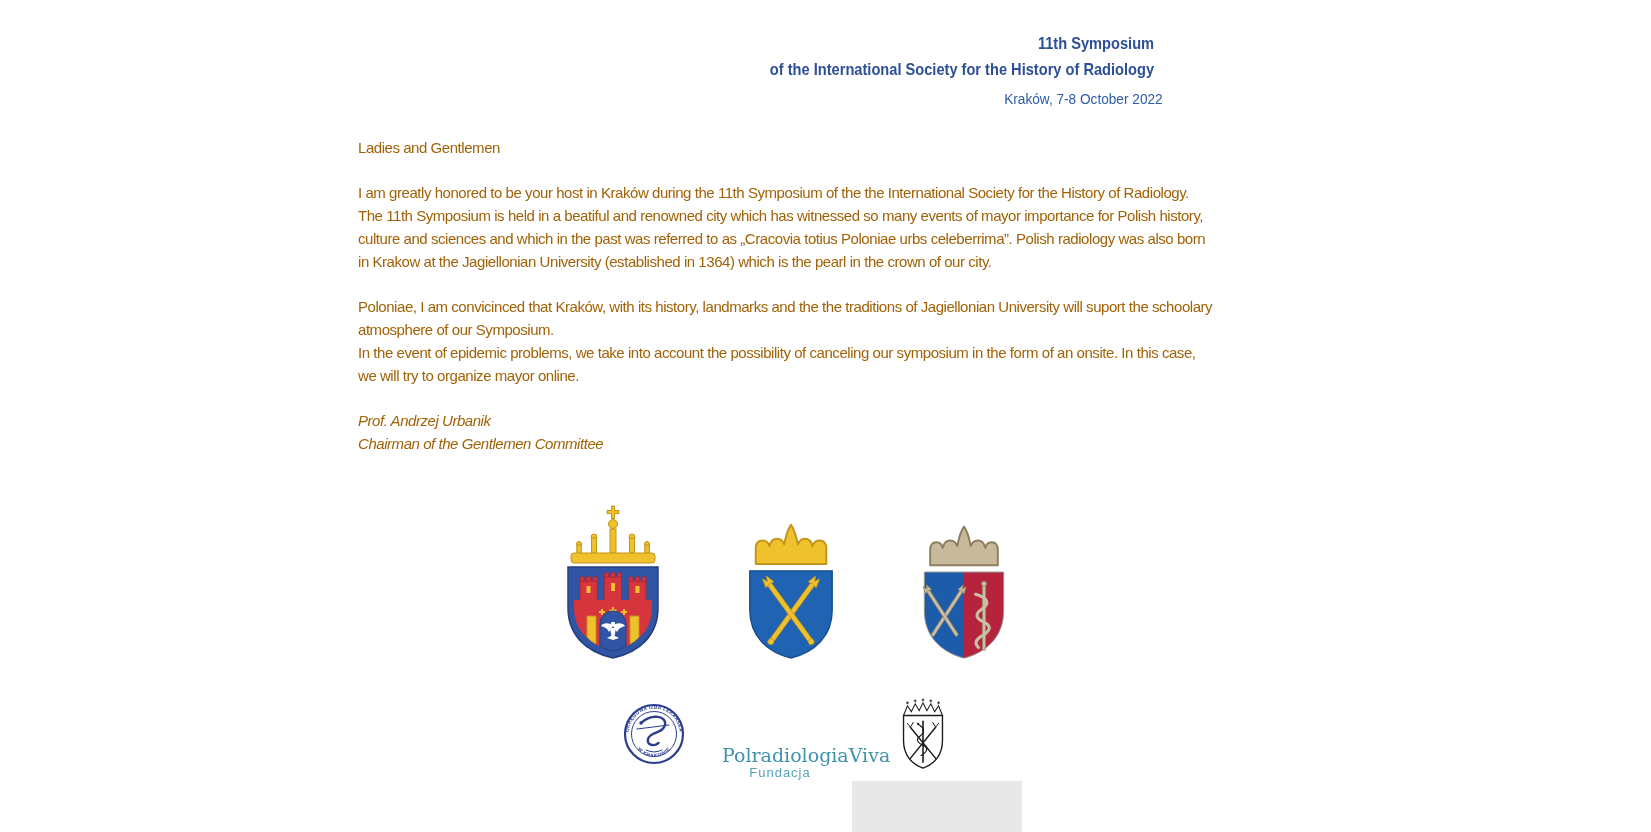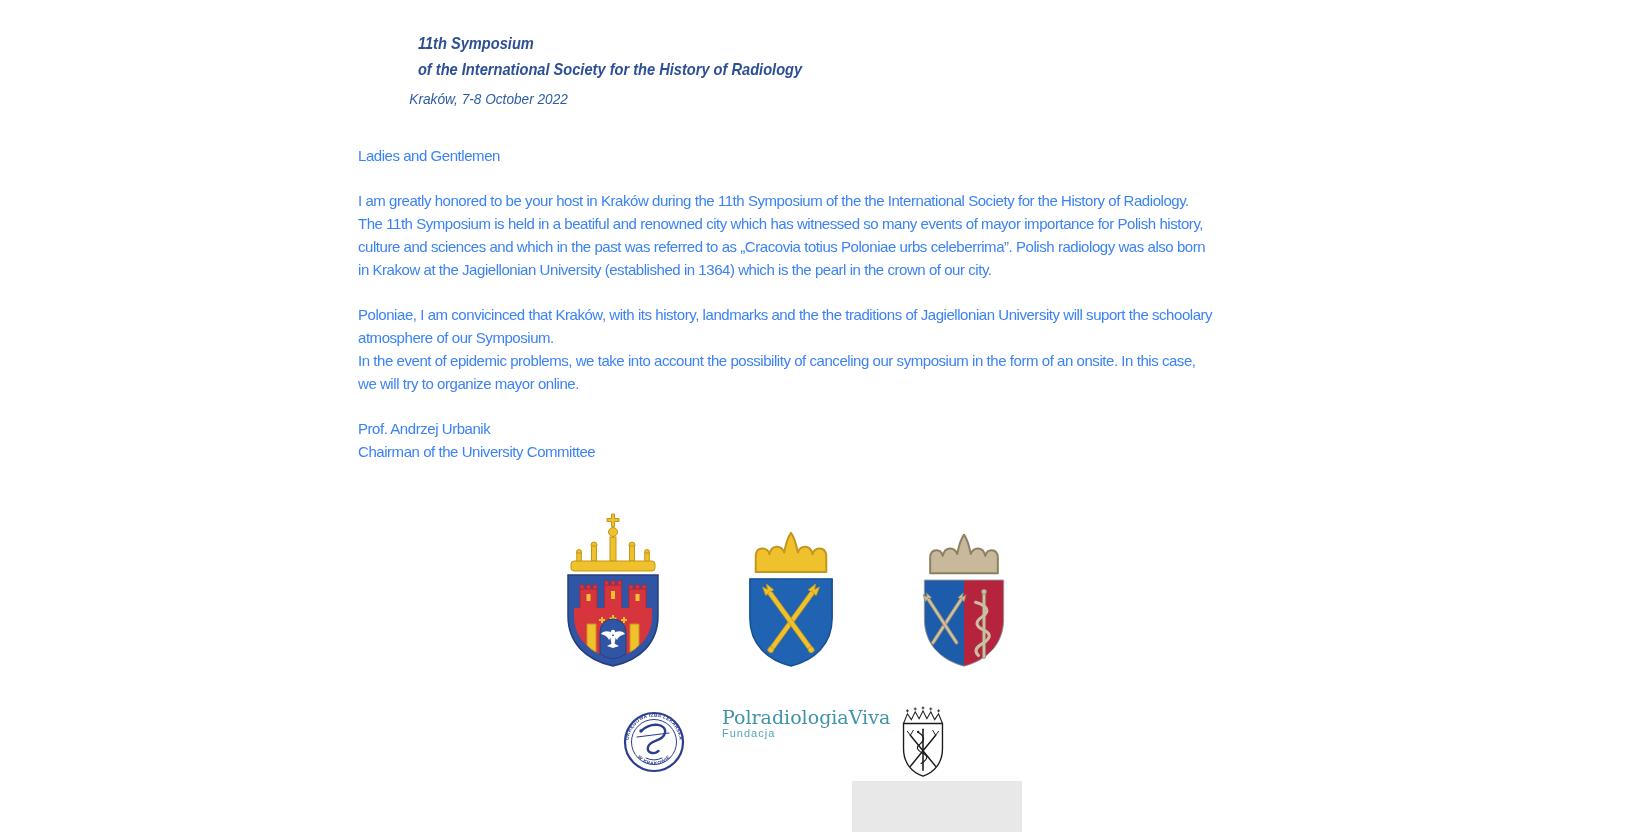--- a/index.html
+++ b/index.html
@@ -9,82 +9,84 @@
     background: #ffffff;
     font-family: "Liberation Sans", sans-serif;
     position: relative;
     overflow: hidden;
   }
   .page {
     position: absolute;
     left: 358px; top: 0;
     width: 856px;
   }
-  .header { padding-top: 31px; text-align: left; font-style: italic; }
+  .header { padding-top: 31px; text-align: right; }
   .title-line {
     color: #2c4f96;
     font-weight: bold;
     font-size: 17px;
     line-height: 26px;
     transform: scaleX(0.86);
     transform-origin: 50% 50%;
     white-space: nowrap;
   }
   .date-line {
     color: #2d5ca7;
     font-size: 15.5px;
     line-height: 21px;
     margin-top: 5px;
     transform: scaleX(0.88);
     transform-origin: 50% 50%;
     white-space: nowrap;
   }
   .letter {
-    margin-top: 35px;
-    color: #3b82f6;
+    margin-top: 27px;
+    color: #a16207;
     font-size: 15px;
     line-height: 23px;
     letter-spacing: -0.45px;
   }
   .letter .para { margin: 22px 0 0 0; }
   .letter .para:first-child { margin-top: 0; }
   .signature {
     margin-top: 22px;
+    font-style: italic;
   }
   .logos-row1 {
     margin-top: 49px;
     display: flex;
     justify-content: center;
     align-items: flex-end;
     gap: 78px;
   }
   .logos-row2 {
     margin-top: 36px;
     display: flex;
     justify-content: center;
     align-items: flex-start;
   }
   .seal-wrap { margin-right: 36px; }
   .foundation {
     width: 126px;
+    margin-top: 46px;
     margin-right: 48px;
     text-align: center;
   }
   .foundation .wordmark {
     font-family: "DejaVu Serif", serif;
     font-size: 19px;
     color: #3e93ab;
     white-space: nowrap;
   }
   .foundation .subtext {
     display: block;
-    text-align: left;
+    text-align: center;
     padding-right: 10px;
     margin-top: -1px;
-    font-size: 11px;
+    font-size: 13px;
     letter-spacing: 1px;
     color: #55a3b6;
   }
   .next-section {
     position: absolute;
     left: 852px; top: 781px;
     width: 170px; height: 51px;
     background: #e8e8e8;
   }
 </style>
@@ -101,21 +103,21 @@
 
   <div class="letter">
     <p class="para">Ladies and Gentlemen</p>
     <p class="para">I am greatly honored to be your host in Kraków during the 11th Symposium of the the International Society for the History of Radiology. The 11th Symposium is held in a beatiful and renowned city which has witnessed so many events of mayor importance for Polish history, culture and sciences and which in the past was referred to as „Cracovia totius Poloniae urbs celeberrima”. Polish radiology was also born in Krakow at the Jagiellonian University (established in 1364) which is the pearl in the crown of our city.</p>
     <p class="para">
       <span style="display:block">Poloniae, I am convicinced that Kraków, with its history, landmarks and the the traditions of Jagiellonian University will suport the schoolary atmosphere of our Symposium.</span>
       <span style="display:block">In the event of epidemic problems, we take into account the possibility of canceling our symposium in the form of an onsite. In this case, we will try to organize mayor online.</span>
     </p>
     <div class="signature">
       <div>Prof. Andrzej Urbanik</div>
-      <div>Chairman of the University Committee</div>
+      <div>Chairman of the Gentlemen Committee</div>
     </div>
   </div>
 
   <div class="logos-row1">
 
     <svg viewBox="0 0 104 158" width="104" height="158" aria-hidden="true">
       <path d="M50.5 2 h3 v4.5 h4.5 v3 h-4.5 v5 h-3 v-5 H46 v-3 h4.5 z" fill="#efc12d" stroke="#c4951b" stroke-width="1"></path>
       <circle cx="52" cy="20" r="4.5" fill="#efc12d" stroke="#c4951b"></circle>
       <g fill="#efc12d" stroke="#c4951b">
         <rect x="49" y="25" width="6" height="24"></rect>

